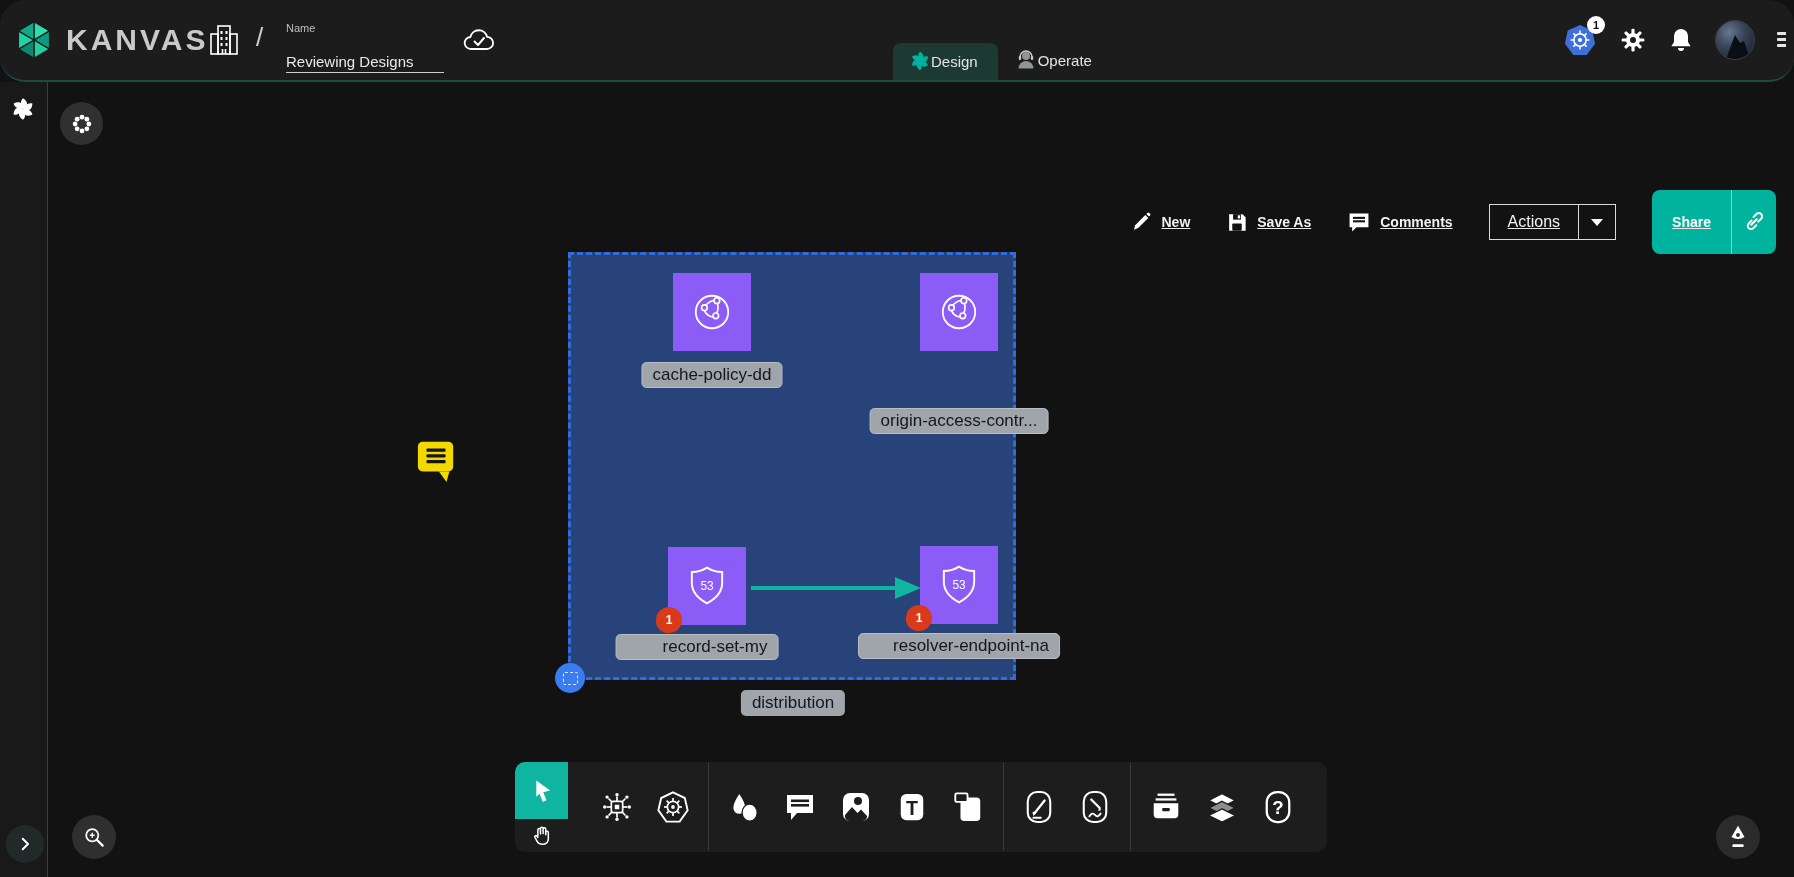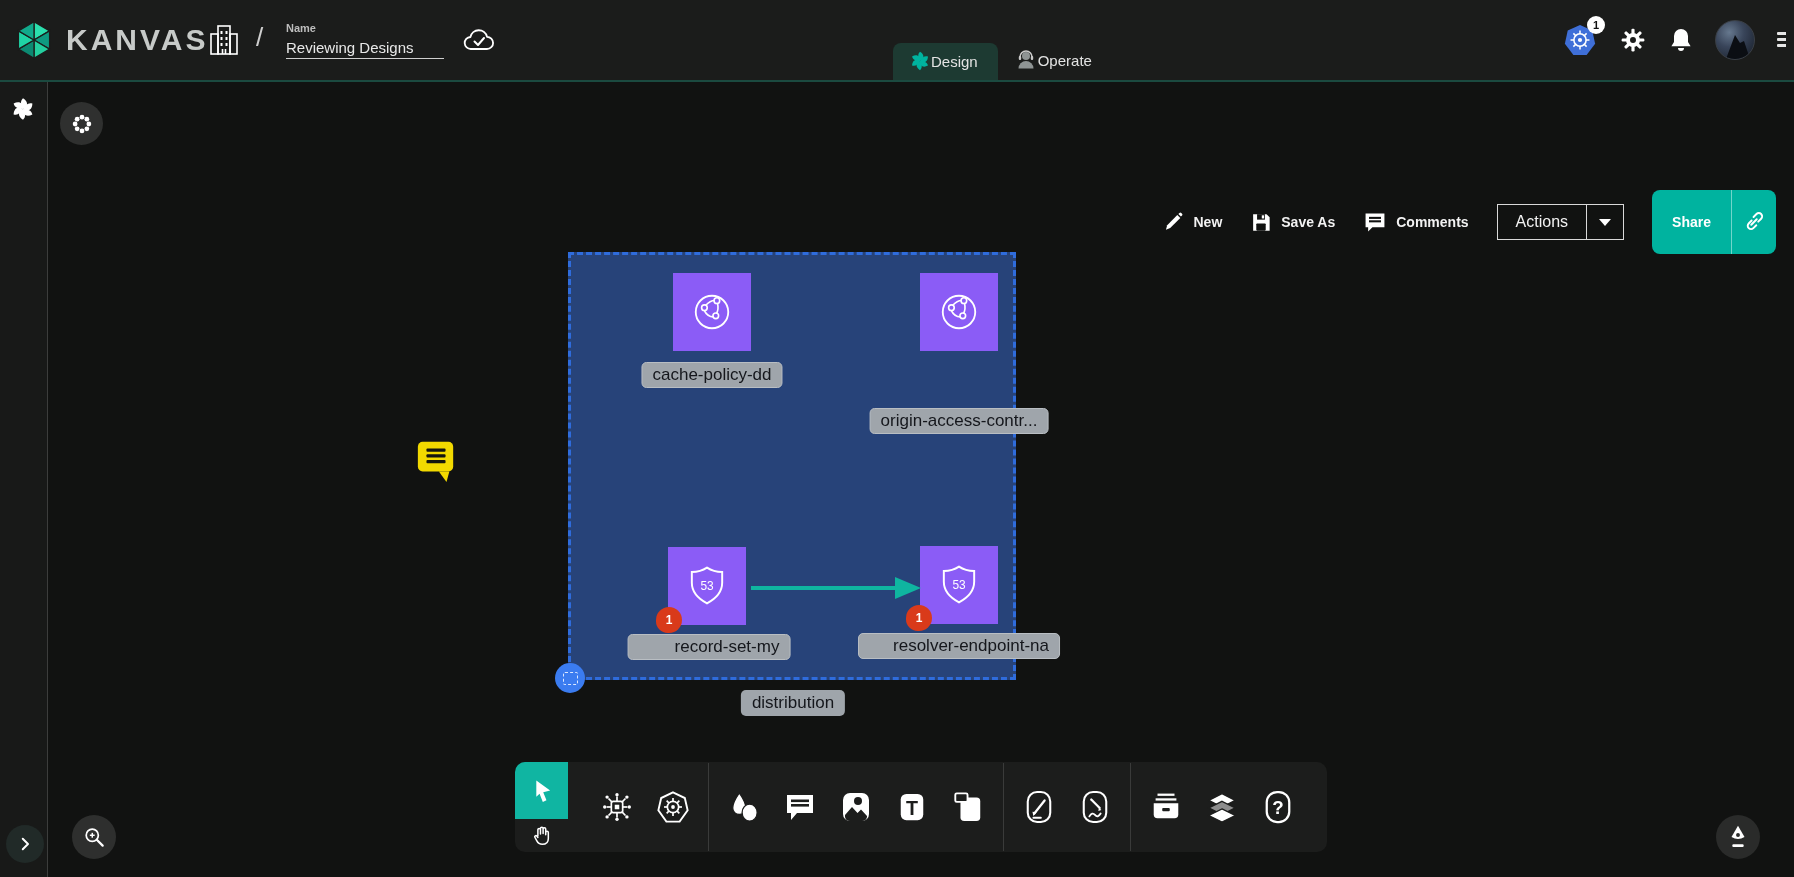--- a/index.html
+++ b/index.html
@@ -1,27 +1,27 @@
 <!DOCTYPE html>
 <html><head>
 <meta charset="utf-8">
 <style>
   html,body{margin:0;padding:0;background:#000;}
   .app{position:relative;width:1794px;height:877px;background:#111211;overflow:hidden;
        font-family:"Liberation Sans",sans-serif;color:#e8e8e8;}
 
   
   .header{position:absolute;left:0;top:0;width:100%;height:80px;background:#1b1c1b;
-          border-bottom:2px solid #1b4a40;}
+          border-bottom:2px solid #1b4a40;border-radius:25px;}
   .brand{position:absolute;left:12px;top:18px;display:flex;align-items:center;gap:10px;}
   .brand-text{font-size:30px;font-weight:bold;letter-spacing:3px;color:#c7cac8;}
   .hdr-building{position:absolute;left:208px;top:22px;}
   .hdr-slash{position:absolute;left:256px;top:22px;font-size:26px;color:#cfcfcf;font-weight:300;}
   .namebox{position:absolute;left:286px;top:22px;width:160px;}
-  .namebox .lbl{font-size:11px;color:#bdbdbd;margin-bottom:3px;font-weight:bold;}
+  .namebox .lbl{font-size:11px;color:#bdbdbd;margin-bottom:17px;}
   .namebox input{width:158px;background:transparent;border:none;border-bottom:1px solid #cfcfcf;
                  color:#e8e8e8;font-size:15px;font-family:"Liberation Sans",sans-serif;padding:2px 0;outline:none;}
   .hdr-cloud{position:absolute;left:462px;top:28px;}
   .tabs{position:absolute;left:893px;bottom:0;display:flex;align-items:flex-end;}
   .tab{display:flex;align-items:center;padding:7px 20px 8px 16px;font-size:15px;color:#e3e3e3;cursor:pointer;}
   .tab.active{background:#1d3a32;border-radius:8px 8px 0 0;}
   .hdr-right{position:absolute;right:8px;top:0;height:80px;display:flex;align-items:center;gap:22px;}
   .k8s-wrap{position:relative;width:34px;height:34px;}
   .k8s-badge{position:absolute;right:-8px;top:-7px;width:18px;height:18px;border-radius:50%;
              background:#fff;color:#111;font-size:11px;font-weight:bold;display:flex;align-items:center;justify-content:center;}
@@ -35,21 +35,21 @@
   .sidebar{position:absolute;left:0;top:82px;bottom:0;width:47px;background:#181918;border-right:1px solid #3c3d3c;}
   .side-spiral{position:absolute;left:10px;top:14px;}
   .side-expand{position:absolute;left:6px;bottom:14px;width:38px;height:38px;border-radius:50%;
                background:#212a28;display:flex;align-items:center;justify-content:center;cursor:pointer;}
   .canvas{position:absolute;left:48px;top:82px;right:0;bottom:0;background:#111211;}
 
   .flower-btn{position:absolute;left:12px;top:20px;width:43px;height:43px;border-radius:50%;
               background:#2f302f;display:flex;align-items:center;justify-content:center;cursor:pointer;}
 
   
-  .actionbar{position:absolute;top:108px;right:18px;display:flex;align-items:center;gap:28px;}
+  .actionbar{position:absolute;top:108px;right:18px;display:flex;align-items:center;gap:36px;text-decoration:underline;}
   .act-item{display:flex;align-items:center;gap:9px;font-size:14px;font-weight:bold;color:#f2f2f2;cursor:pointer;}
   .actions-btn{display:flex;align-items:stretch;border:1px solid #d9d9d9;border-radius:0;overflow:hidden;cursor:pointer;}
   .actions-btn .main{padding:8px 18px;font-size:16px;color:#f2f2f2;}
   .actions-btn .arrow{display:flex;align-items:center;justify-content:center;width:36px;border-left:1px solid #d9d9d9;}
   .caret{width:0;height:0;border-left:6px solid transparent;border-right:6px solid transparent;border-top:7px solid #fff;}
   .share-btn{display:flex;align-items:stretch;background:#00b39f;border-radius:8px;overflow:hidden;cursor:pointer;}
   .share-btn .main{padding:24px 20px;font-size:14px;font-weight:bold;color:#fff;display:flex;align-items:center;}
   .share-btn .linkcell{display:flex;align-items:center;justify-content:center;width:44px;border-left:1px solid rgba(255,255,255,.45);}
 
   
@@ -355,21 +355,21 @@
         </svg>
       </div>
 
       <svg class="edge-arrow" width="175" height="30" viewBox="0 0 175 30">
         <line x1="2" y1="15" x2="148" y2="15" stroke="#0fb5a0" stroke-width="4"></line>
         <polygon points="146,4 172,15 146,26" fill="#0fb5a0"></polygon>
       </svg>
 
       <span class="node-label" style="left:141px;top:107px;">cache-policy-dd</span>
       <span class="node-label" style="left:388px;top:117px;margin-top:36px;">origin-access-contr...</span>
-      <span class="node-label" style="left:138px;top:379px;padding-left:46px;">record-set-my</span>
+      <span class="node-label" style="left:126px;top:379px;padding-left:46px;">record-set-my</span>
       <span class="node-label" style="left:388px;top:378px;padding-left:34px;">resolver-endpoint-na</span>
 
       <span class="nbadge" style="left:85px;top:352px;">1</span>
       <span class="nbadge" style="left:335px;top:350px;">1</span>
 
       <div class="sel-handle">
           <i></i>
         </div>
     </div>
 

